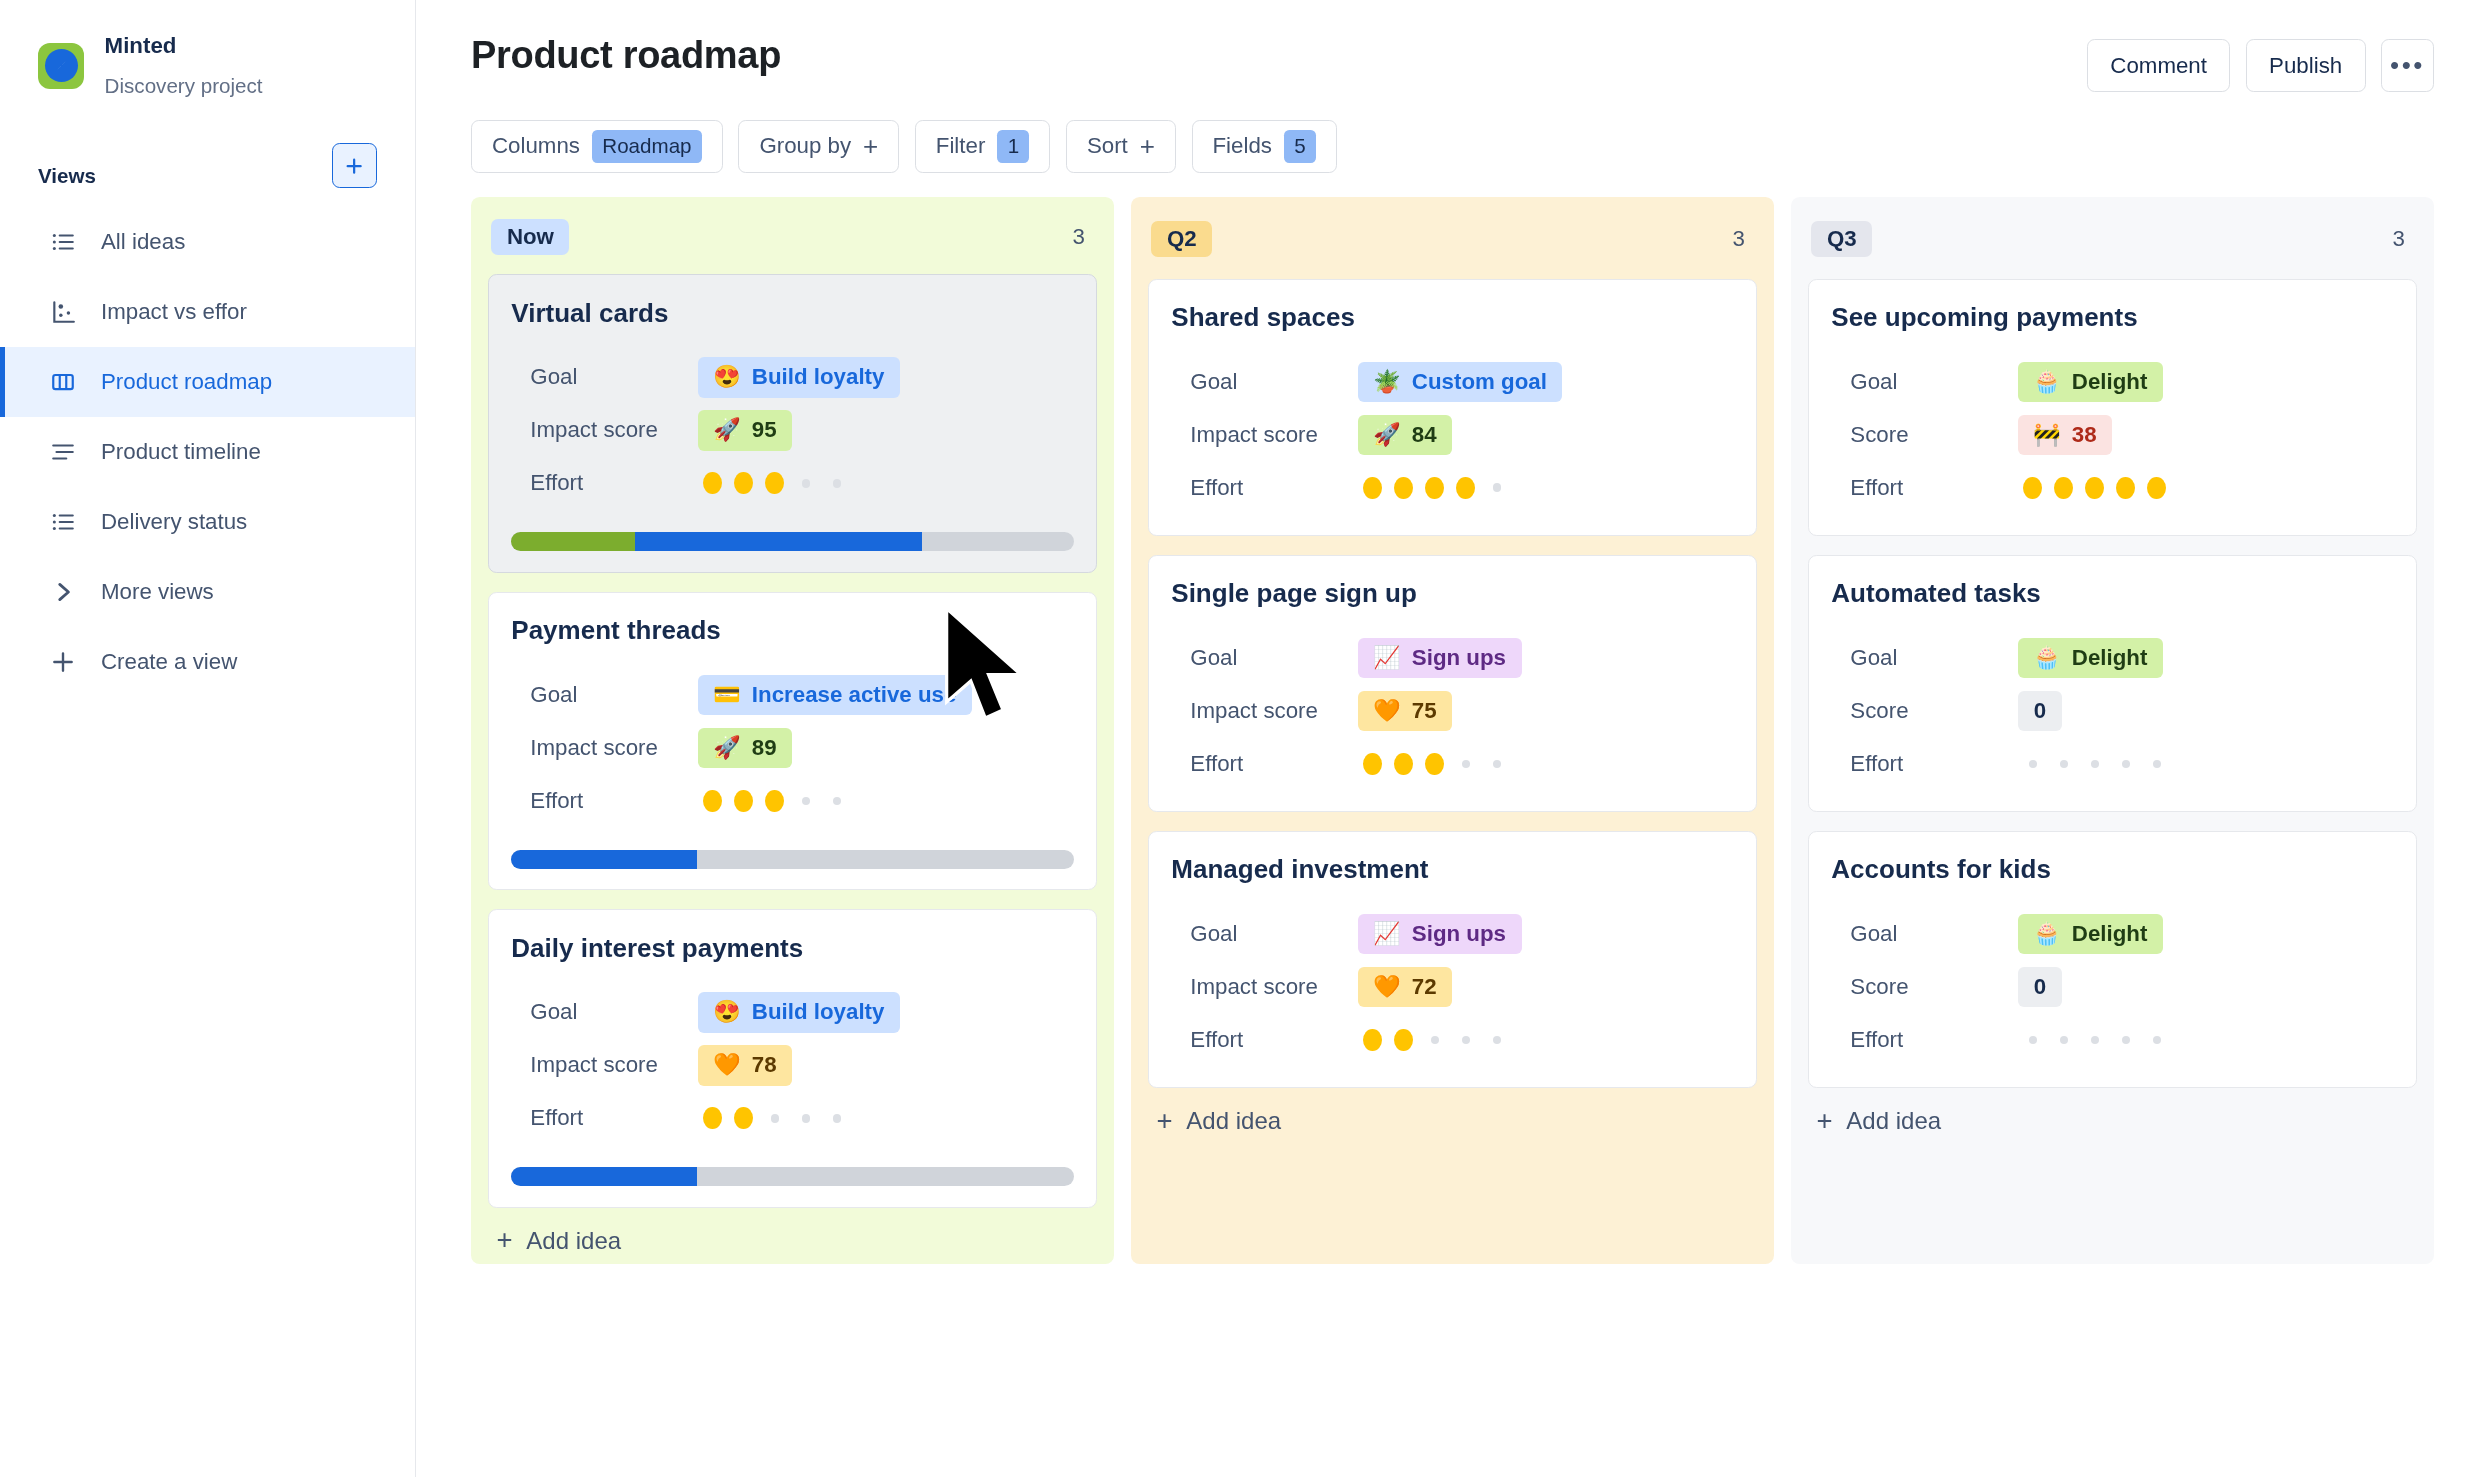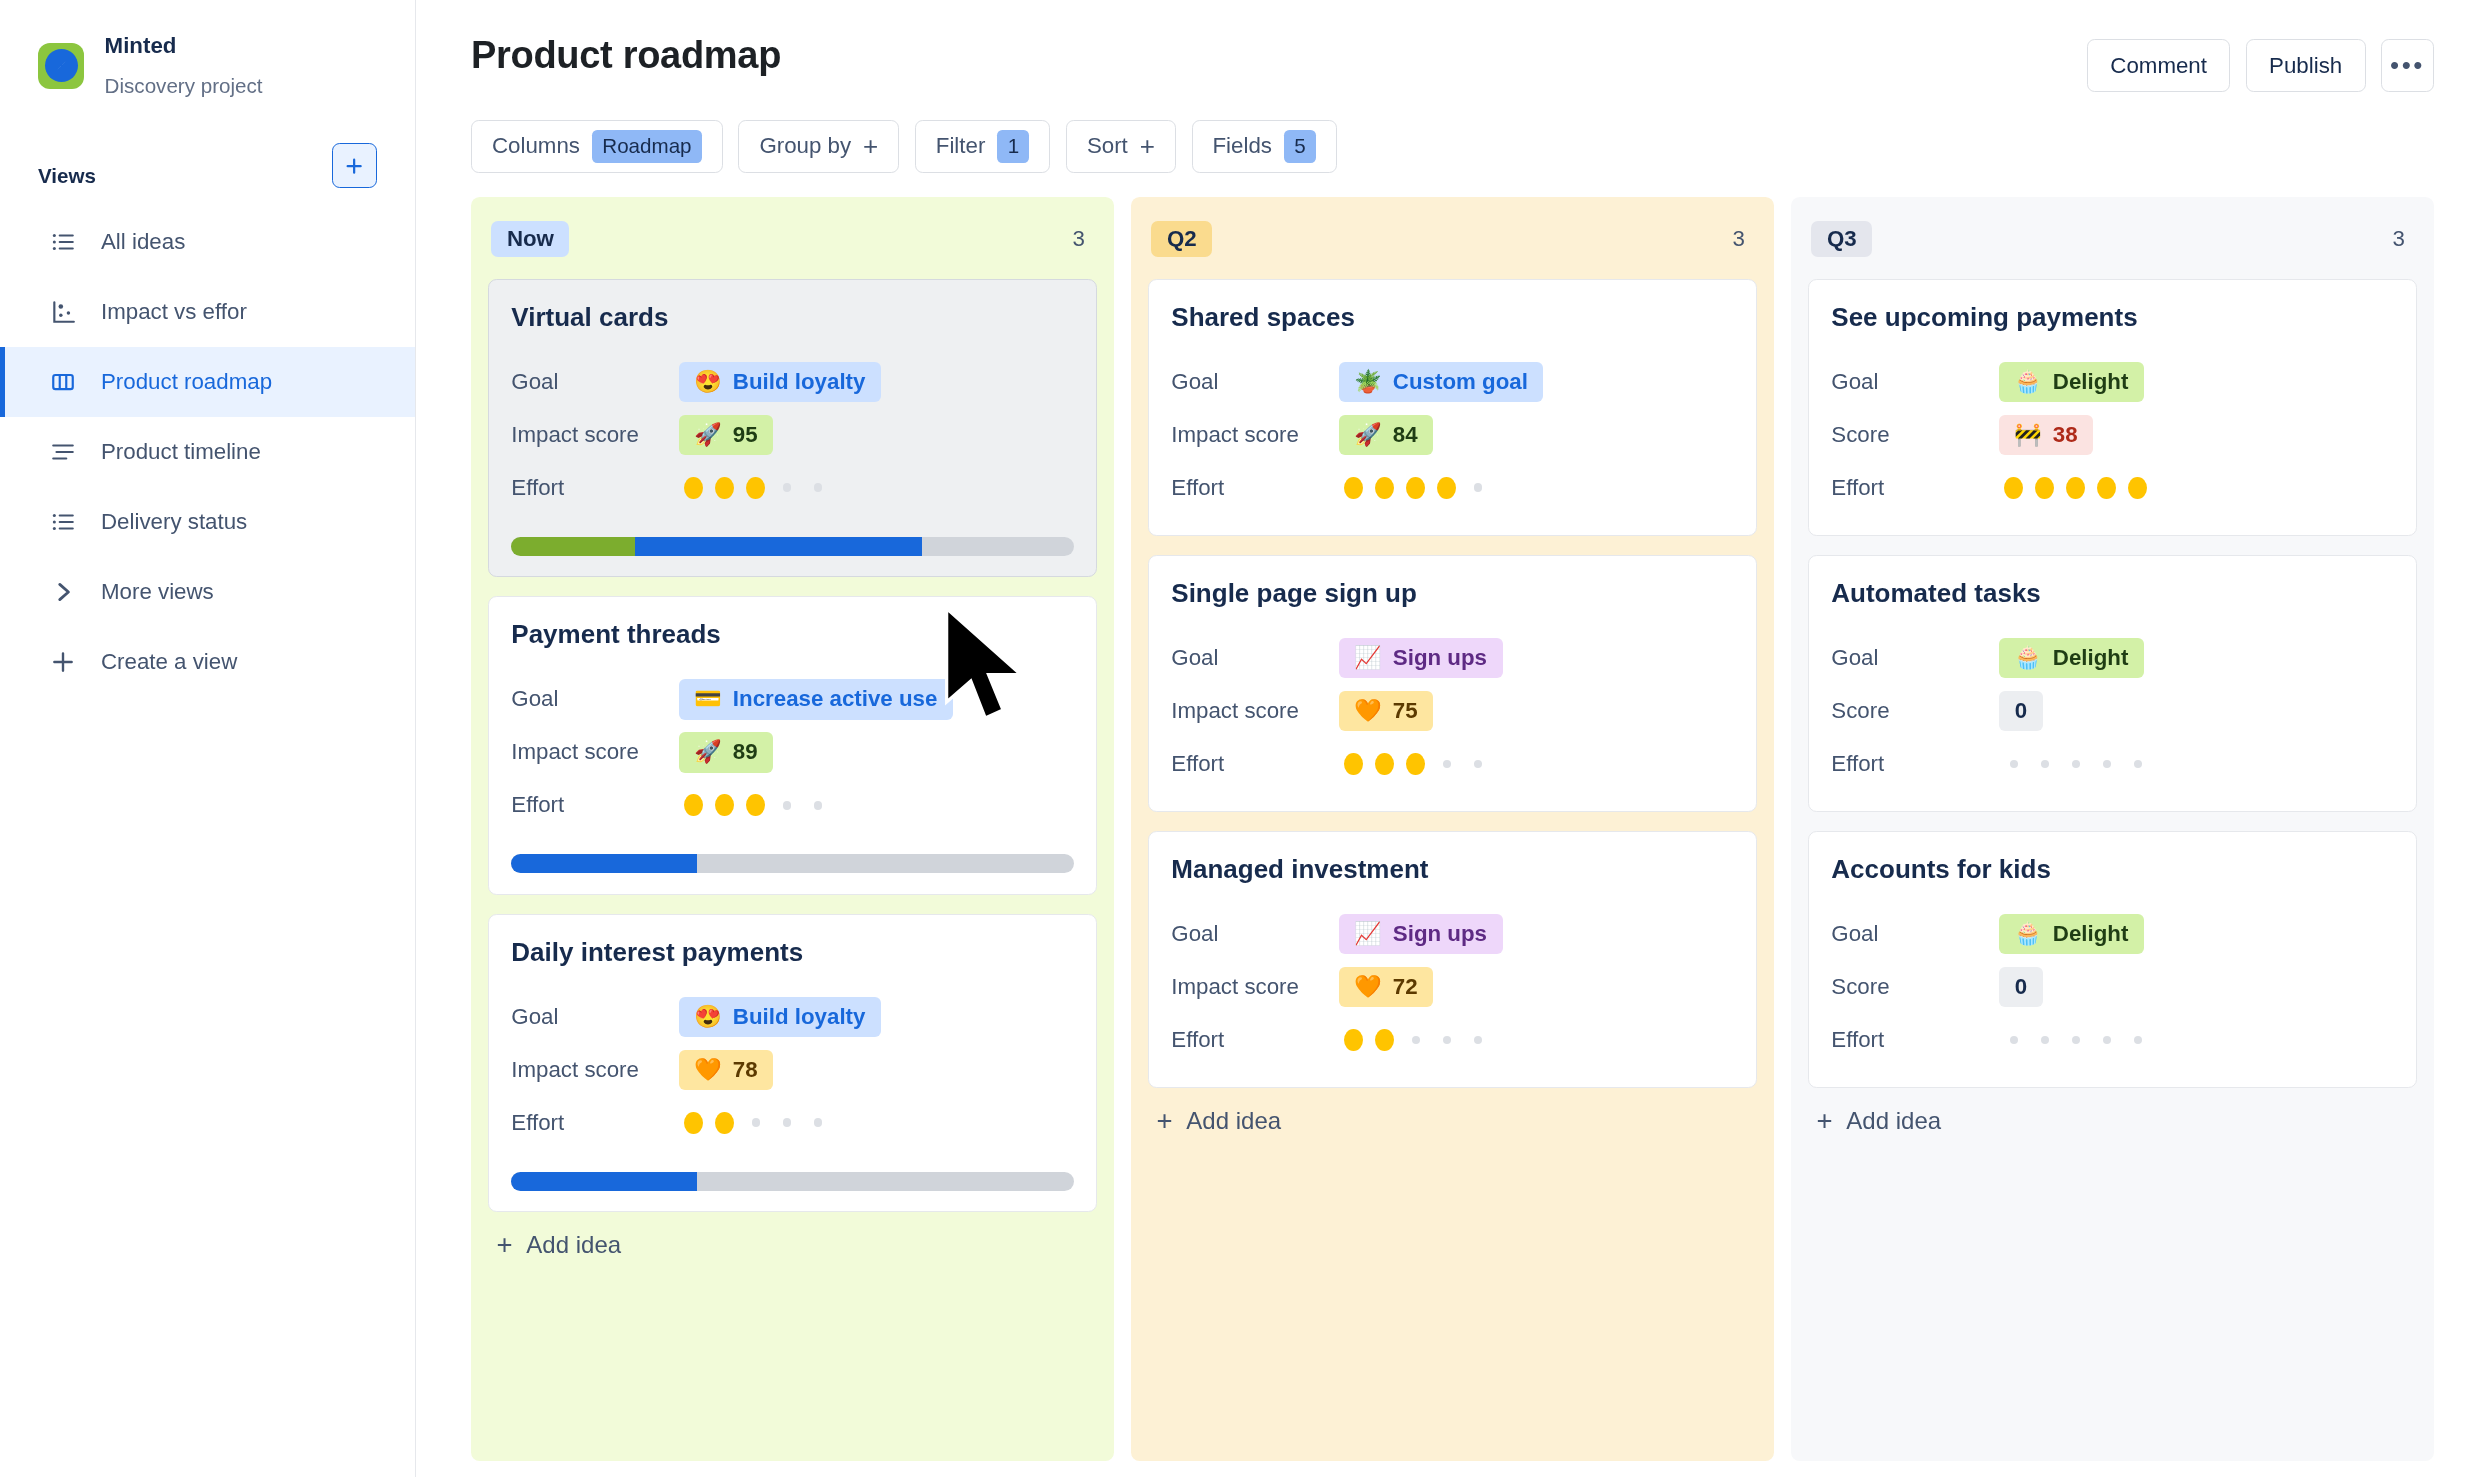--- a/index.html
+++ b/index.html
@@ -106,36 +106,36 @@
   .search input::placeholder { color:#626f86; }
 
   
   .board {
     display: flex; gap: 17px; padding: 24px 41px 0 55px;
     flex: 1 1 auto; min-height: 0; align-items: flex-start;
   }
   .column {
     flex: 1 1 0; min-width: 0; border-radius: 8.6px;
     padding: 17px; display: flex; flex-direction: column;
-    height: 1264px;
+    height: 1067px;
   }
   .col-head { display:flex; align-items:center; justify-content:space-between; padding: 5.2px 6.9px 0 3.4px; height: 46px; }
   .col-badge {
     border-radius: 6.9px; padding: 5.2px 15.5px; font-size: 22.3px; font-weight: bold; color:#172b4d;
   }
   .col-count { font-size: 22.3px; color:#44546f; padding-right: 5.2px;}
   .cards { display:flex; flex-direction: column; gap: 19px; margin-top: 19px; }
 
   .card {
     background:#fff; border: 1.7px solid #e6e8ec; border-radius: 8.6px;
     padding: 22.3px 22.3px 20.6px 22.3px;
   }
   .card.hover { background:#eef0f2; border-color:#d5d9df; }
   .card-title { font-size: 26px; font-weight: bold; color:#172b4d; margin-bottom: 22.3px; }
-  .row { display:flex; align-items:center; height: 53px; }
+  .row { display:flex; align-items:center; height: 53px; margin-left: 19px; }
   .row-label { width: 168px; flex: 0 0 168px; font-size: 22.3px; color:#44546f; }
   .pill {
     border-radius: 6px; padding: 5.2px 15.5px; font-size: 22.3px; font-weight: bold;
     display: inline-flex; align-items:center; gap: 10.3px; line-height: 1.35;
   }
   .pill .emo { font-size: 22.3px; }
   .dots-row { display:flex; align-items:center; gap: 12px; padding-left: 5.2px; }
   .dot { width: 19px; height: 22.3px; border-radius: 50%; background:#ffc400; }
   .dot.off { width: 8.6px; height: 8.6px; background:#dcdfe4; margin: 0 5.2px; }
   .progress {

